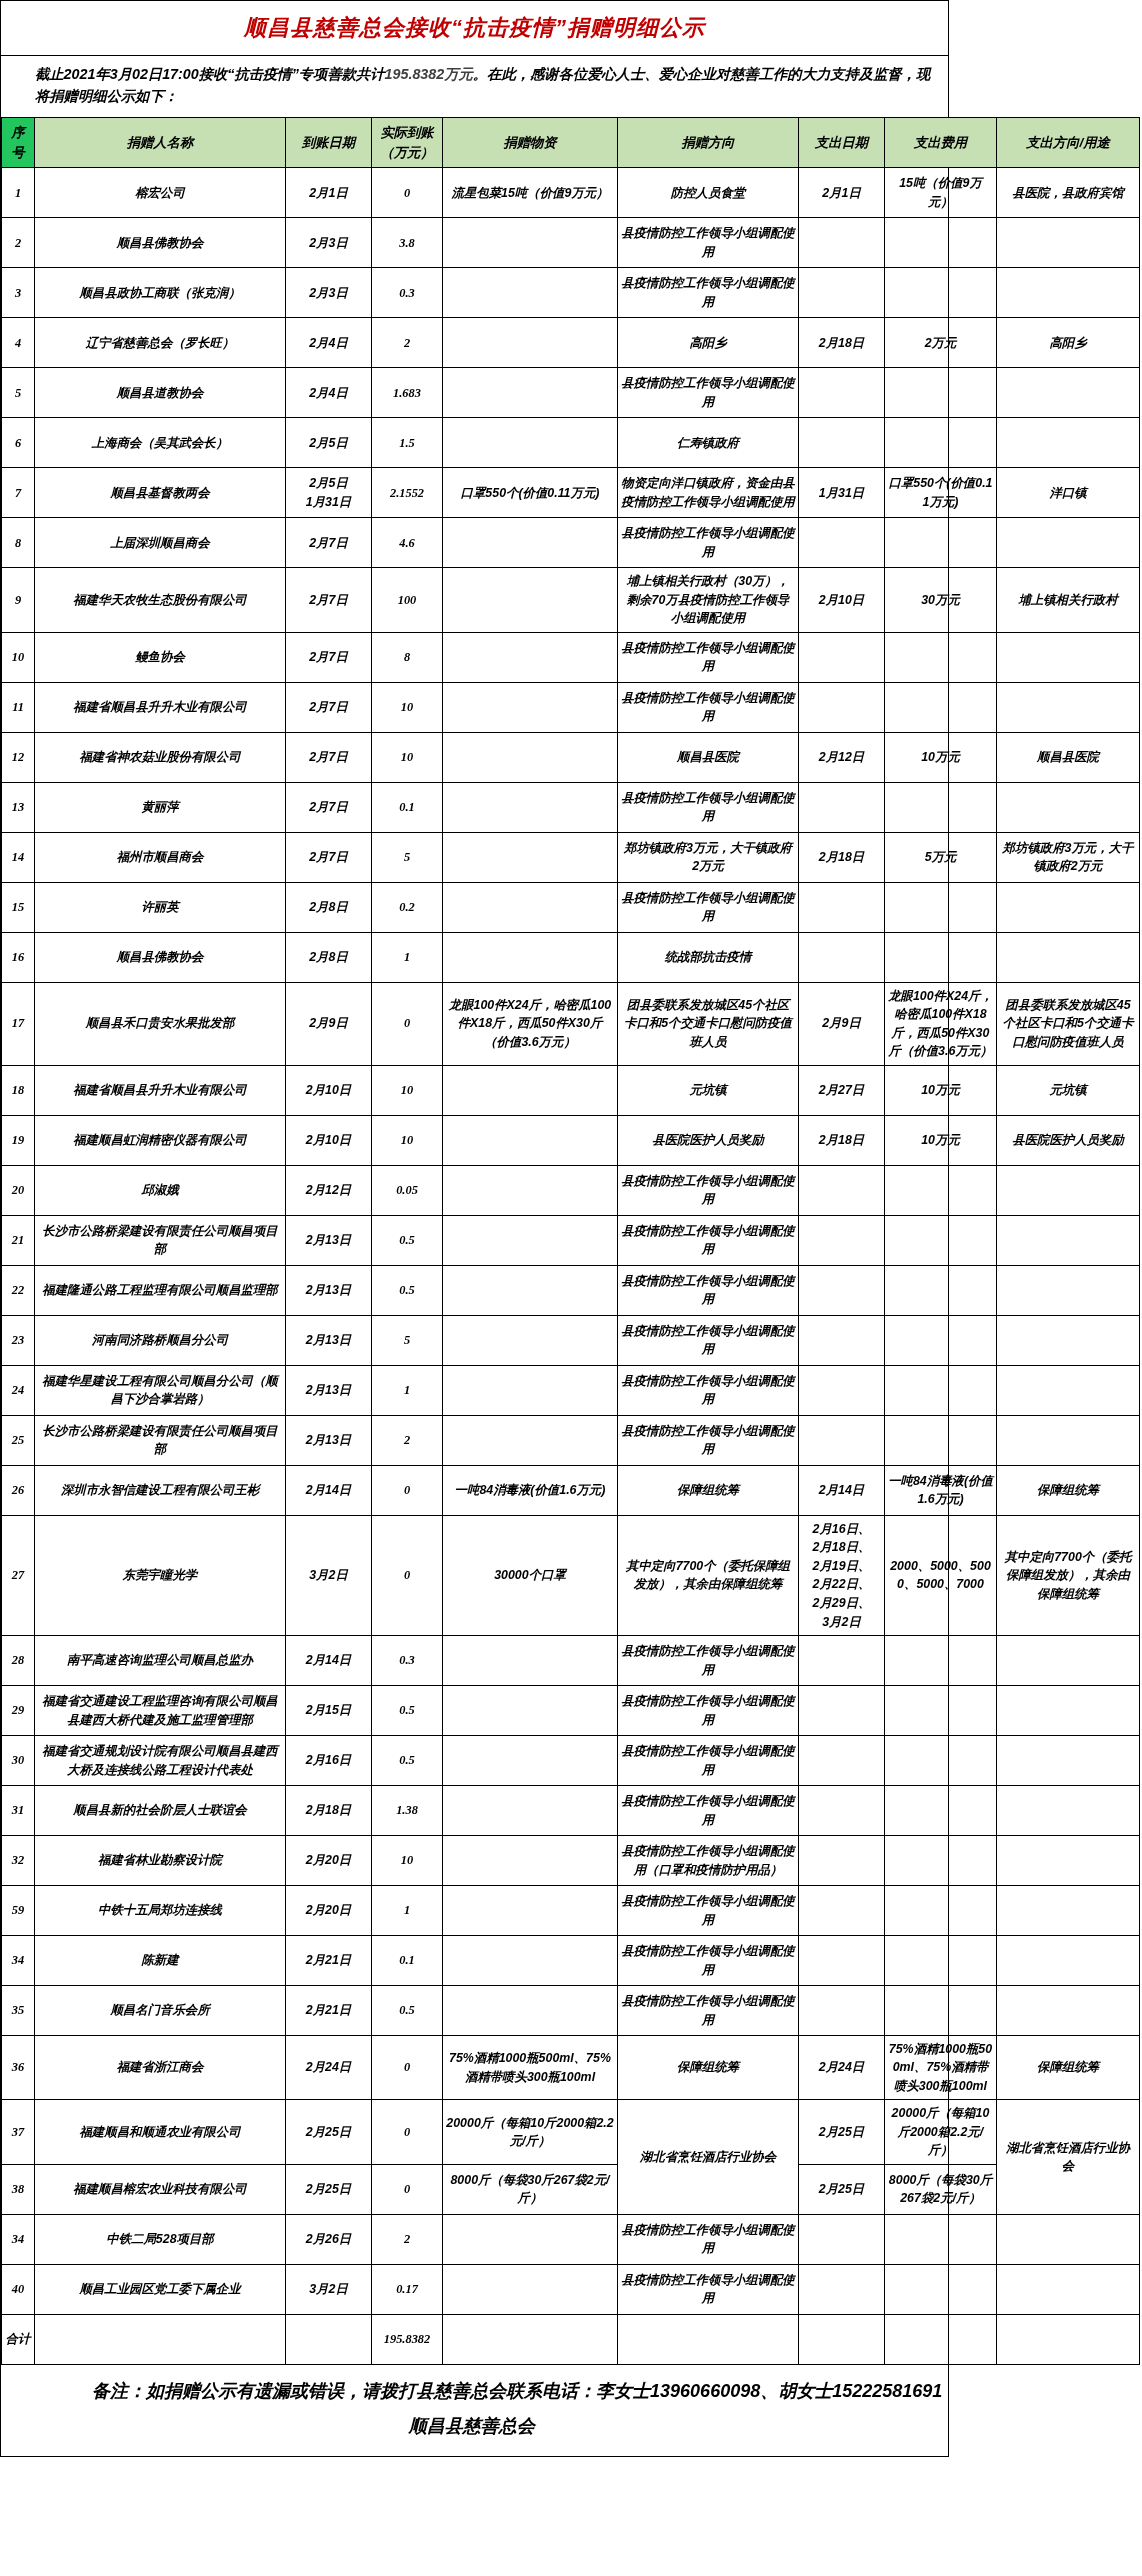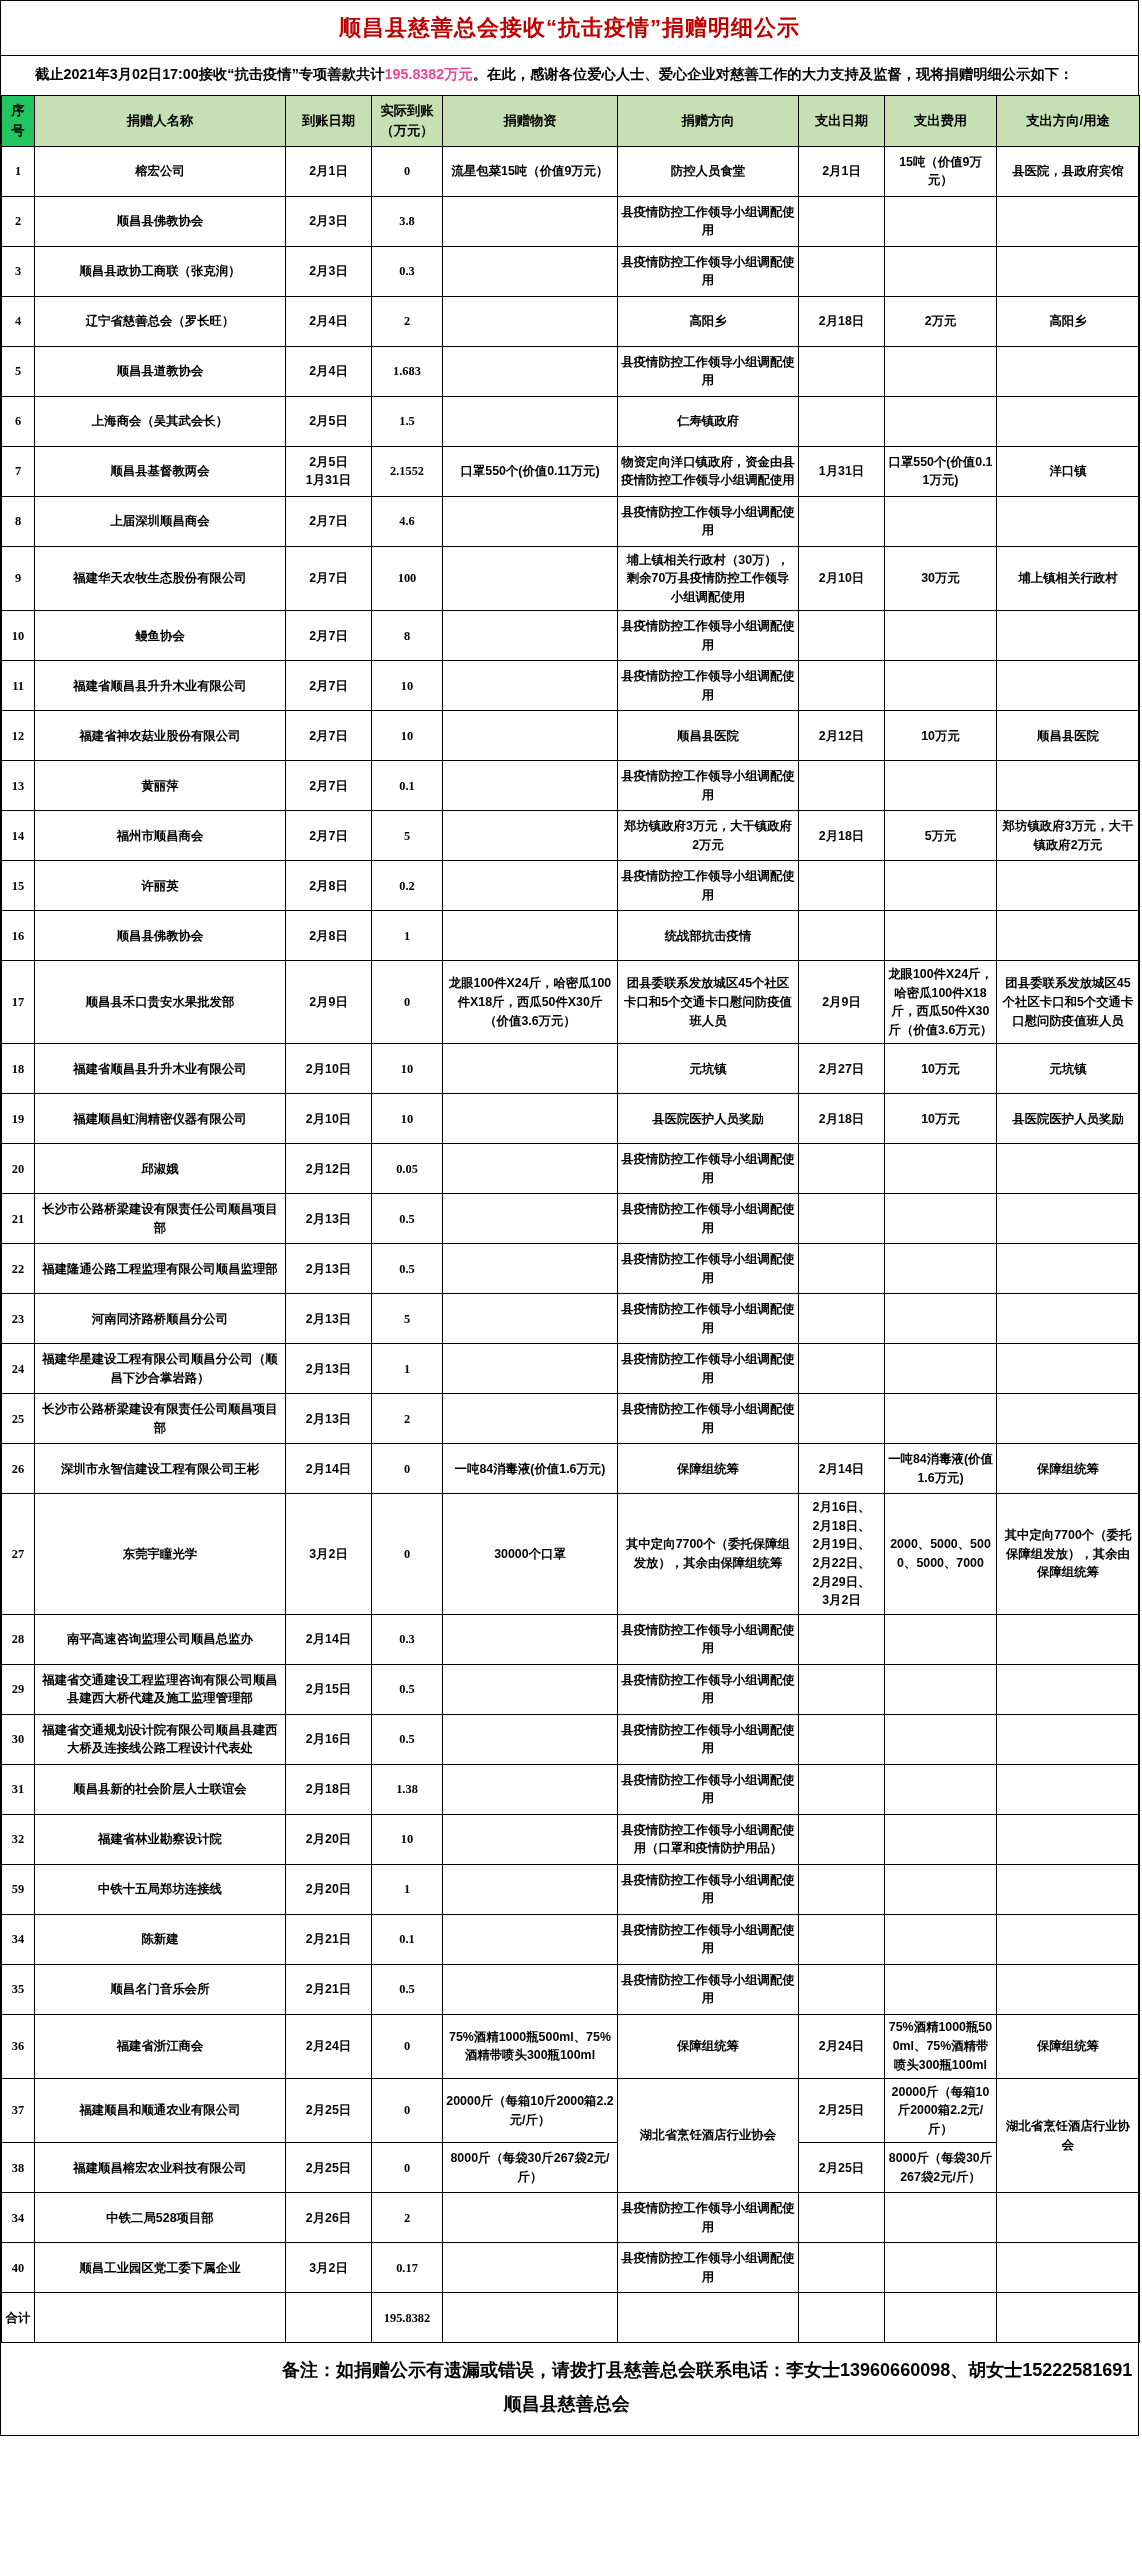--- a/index.html
+++ b/index.html
@@ -1,21 +1,21 @@
 <!DOCTYPE html>
 <html lang="zh" style="font-size:15.2px"><head>
 <meta charset="utf-8">
 <style>
   html,body{margin:0;padding:0;background:#fff;}
   body{width:1143px;font-family:"Liberation Sans","DejaVu Sans",sans-serif;color:#000;}
-  .page{width:1139px;border:1.9px solid #000;box-sizing:border-box;background:#fff;}
+  .page{width:949px;border:1.9px solid #000;box-sizing:border-box;background:#fff;font-style:italic;}
   .title-block{padding:12.4px 9.5px 11.4px;border-bottom:1.9px solid #000;}
   .page-title{text-align:center;font-size:22px;font-weight:bold;color:#c00000;letter-spacing:1px;}
   .intro{font-size:14.3px;line-height:1.5;padding:8.6px 3.8px 9.5px 34px;font-weight:bold;}
-  .intro .amount-red{color:#ec4899;text-align:center;}
+  .intro .amount-red{color:#404040;text-align:center;}
   table.donation{border-collapse:collapse;table-layout:fixed;width:1139px;}
   table.donation th,table.donation td{
     border:1px solid #000;text-align:center;vertical-align:middle;
     font-size:12.4px;font-weight:bold;padding:3.8px 2.9px;line-height:1.5;
     white-space:pre-line;word-break:break-all;overflow:hidden;
   }
   table.donation th{background:#c6e0b4;font-size:13.3px;height:42px;}
   table.donation th.seq-head{background:#22c55e;}
   table.donation tr{height:50px;}
   td.num{font-family:"Liberation Serif","DejaVu Serif",serif;font-weight:normal;font-size:13.3px;}

